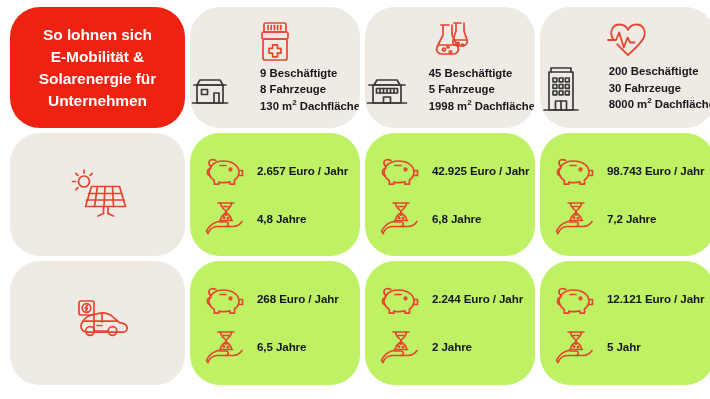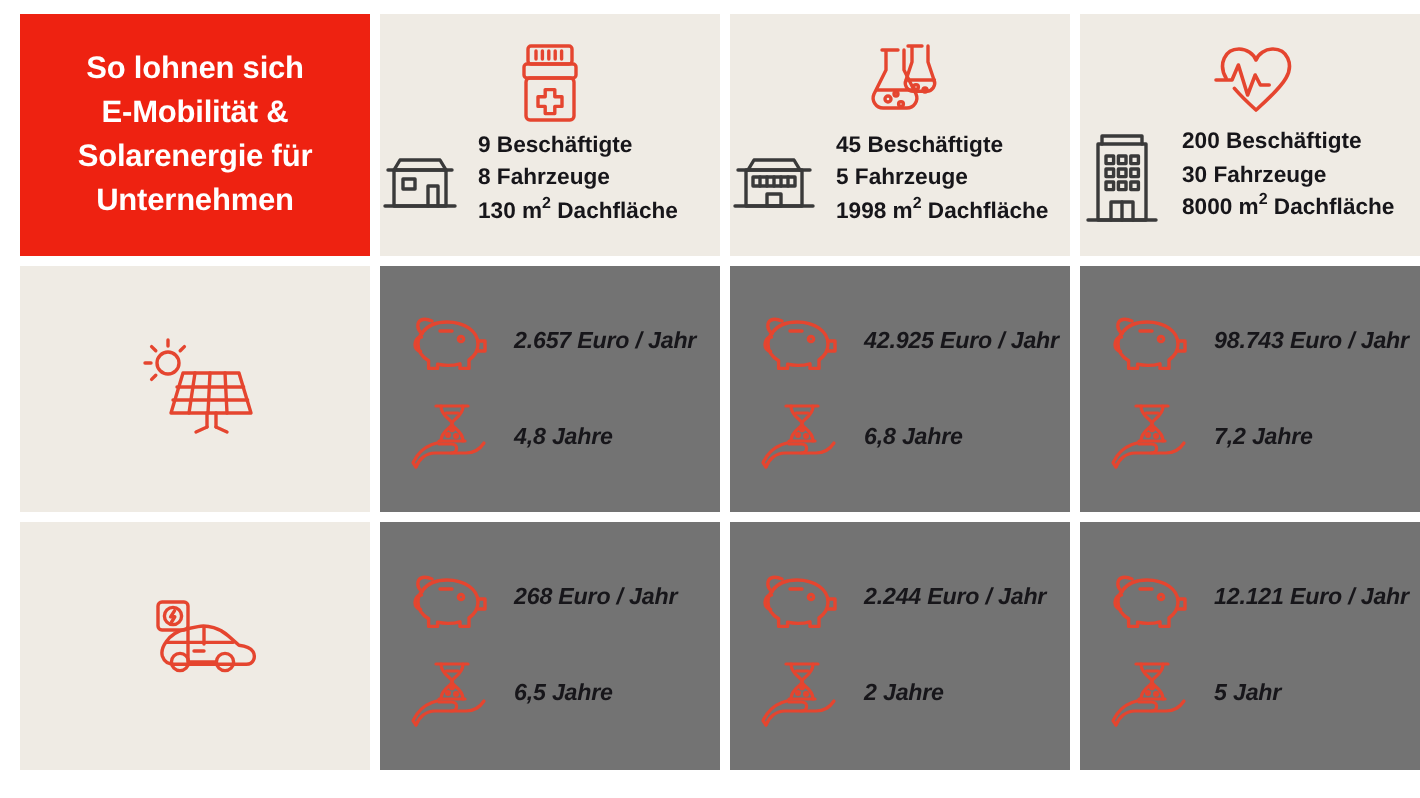--- a/index.html
+++ b/index.html
@@ -17,23 +17,24 @@
     display:grid;
     grid-template-columns:175px 170px 170px 175px;
     grid-template-rows:121px 123px 124px;
     column-gap:5px;
     row-gap:5px;
   }
   .cell{
     position:relative;
     box-sizing:border-box;
     overflow:hidden;
+    border-radius:30px;
   }
   .beige{background:#efebe4;}
-  .light{background:#737373;font-style:italic;}
+  .light{background:#bef264;}
   .red{background:#ee2211;}
 
   
   .title{
     display:flex;align-items:center;justify-content:center;
     text-align:center;
     color:#ffffff;
     font-weight:bold;
     font-size:15.5px;
     line-height:1.42;
@@ -46,21 +47,21 @@
     display:block;
   }
   .hdr .biz-icon{
     position:absolute;
     top:12px;left:50%;
     transform:translateX(-50%);
   }
   .hdr .row-bottom{
     position:absolute;
     left:0;right:0;bottom:14px;
-    display:flex;align-items:center;justify-content:flex-start;
+    display:flex;align-items:center;justify-content:space-between;
     gap:9px;
   }
   .hdr .bld{flex:0 0 auto;display:flex;align-items:flex-end;}
   .stats{
     font-weight:bold;
     font-size:11.3px;
     line-height:1.45;
     color:#17161a;
     white-space:nowrap;
   }

